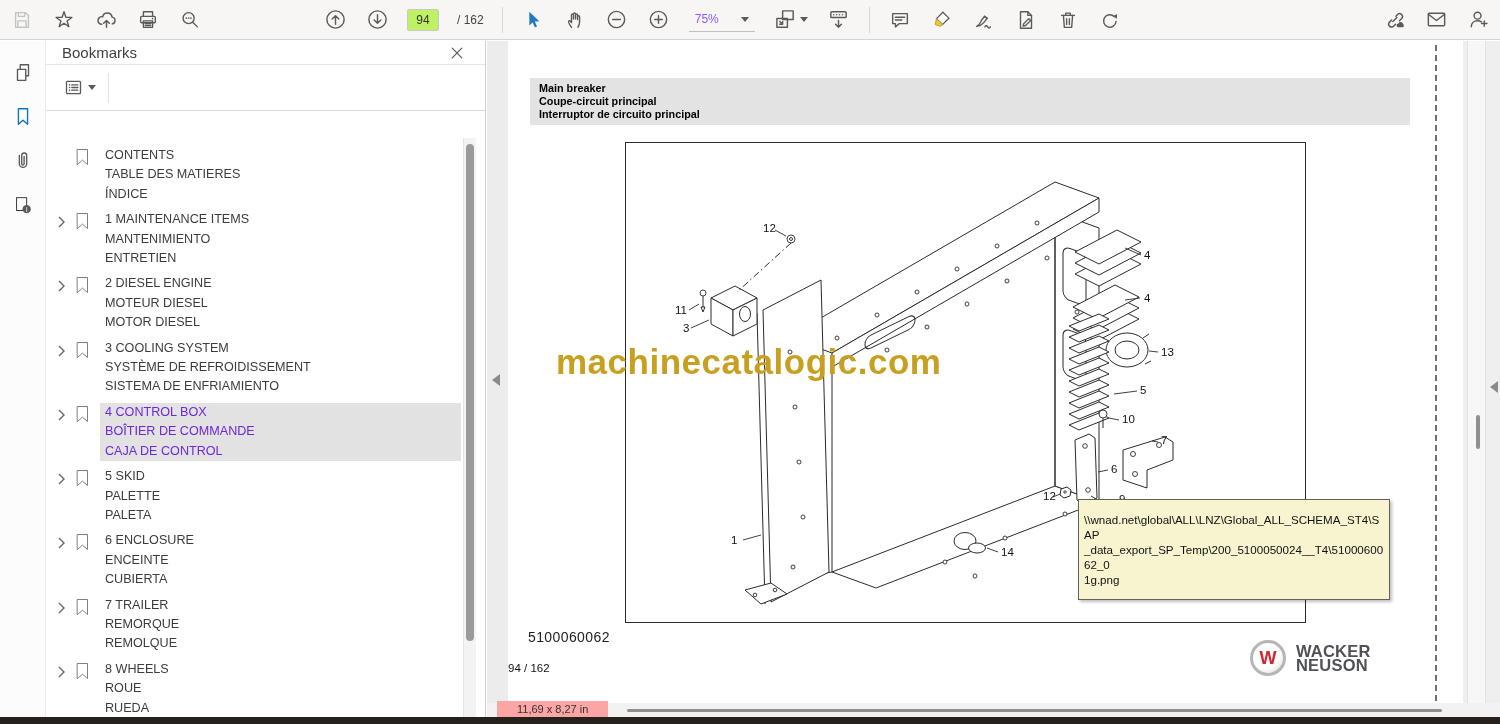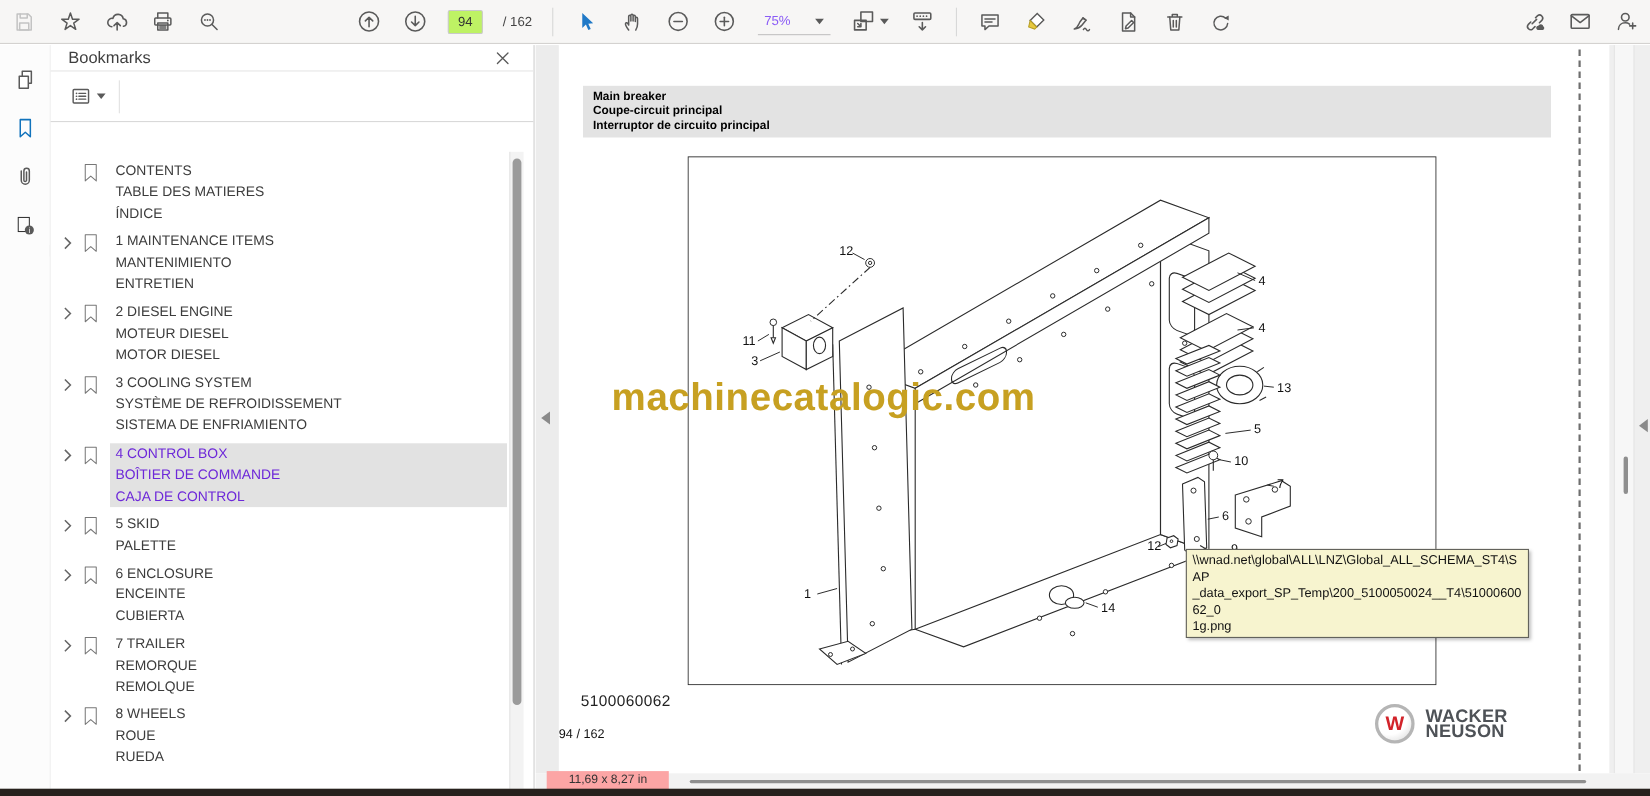--- a/index.html
+++ b/index.html
@@ -55,21 +55,21 @@
   .vtrack{position:absolute;left:4px;width:19px;top:0;bottom:0;background:#f7f7f7;border-left:1px solid #e2e2e2;border-right:1px solid #e2e2e2}
   .vthumb{position:absolute;left:8px;width:4px;top:374px;height:34px;background:#8f8f8f;border-radius:2px}
   .rightzone .tri-left{position:absolute;right:2px;top:340px}
 
   .banner{position:absolute;left:22px;top:37px;width:880px;background:#e3e3e3;padding:4px 9px;
     font-size:10.8px;font-weight:bold;line-height:13px;color:#000}
   .watermark{position:absolute;left:48px;top:301px;font-size:35px;font-weight:bold;color:#c7a021;
     letter-spacing:.5px;white-space:nowrap;z-index:6}
   .tooltip{position:absolute;left:570px;top:458px;width:312px;background:#f7f4cf;border:1px solid #62625c;
     box-shadow:2px 2px 3px rgba(0,0,0,.25);font-size:11.6px;line-height:15px;color:#111;
-    padding:2px 5px;z-index:8;word-break:break-all}
+    padding:12px 5px;z-index:8;word-break:break-all}
   .docnum{position:absolute;left:20px;top:588px;font-size:14px;color:#222;letter-spacing:.4px}
   .pageind{position:absolute;left:0;width:955px;top:621px;text-align:left;font-size:11.5px;color:#111}
   .dashline{position:absolute;left:927px;top:4px;height:656px;border-left:2px dashed #6e6e6e}
   .logo{position:absolute;left:742px;top:599px;display:flex;align-items:center;gap:10px;z-index:6}
   .logo-badge{width:36px;height:36px;border-radius:50%;background:radial-gradient(circle at 35% 30%,#ffffff 55%,#d6d6d6);
     border:3px solid #b5b5b5;display:flex;align-items:center;justify-content:center;
     font-size:18px;font-weight:bold;color:#d2232a}
   .logo-text{font-size:16.5px;font-weight:bold;color:#4e5257;line-height:14.5px;letter-spacing:.2px}
 
   #diagram{position:absolute;left:117px;top:101px;z-index:5}
@@ -381,20 +381,21 @@
     <div class="bm-item">
       <span class="bm-chevron"><svg width="8" height="12" viewBox="0 0 8 12">
             <polyline points="1,1 6,6 1,11" fill="none" stroke="#666" stroke-width="1.4"></polyline>
           </svg></span>
       <span class="bm-flag"><svg class="ic" width="15" height="18" viewBox="0 0 24 28" style="stroke:#777">
             <path d="M4,2 h16 v24 l-8,-7 L4,26 z"></path>
           </svg></span>
       <div class="bm-lines">
         <div>5 SKID</div>
         <div>PALETTE</div>
+        <div>PALETA</div>
       </div>
     </div>
 
     <div class="bm-item">
       <span class="bm-chevron"><svg width="8" height="12" viewBox="0 0 8 12">
             <polyline points="1,1 6,6 1,11" fill="none" stroke="#666" stroke-width="1.4"></polyline>
           </svg></span>
       <span class="bm-flag"><svg class="ic" width="15" height="18" viewBox="0 0 24 28" style="stroke:#777">
             <path d="M4,2 h16 v24 l-8,-7 L4,26 z"></path>
           </svg></span>

